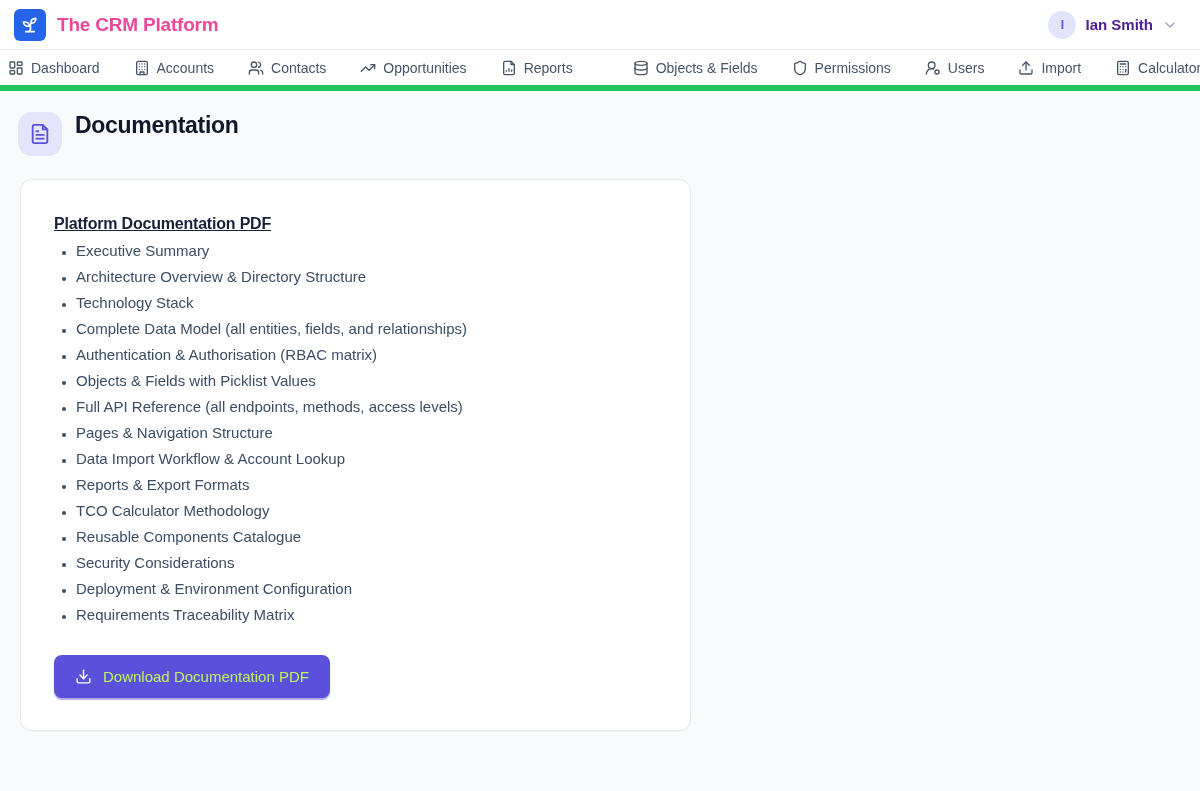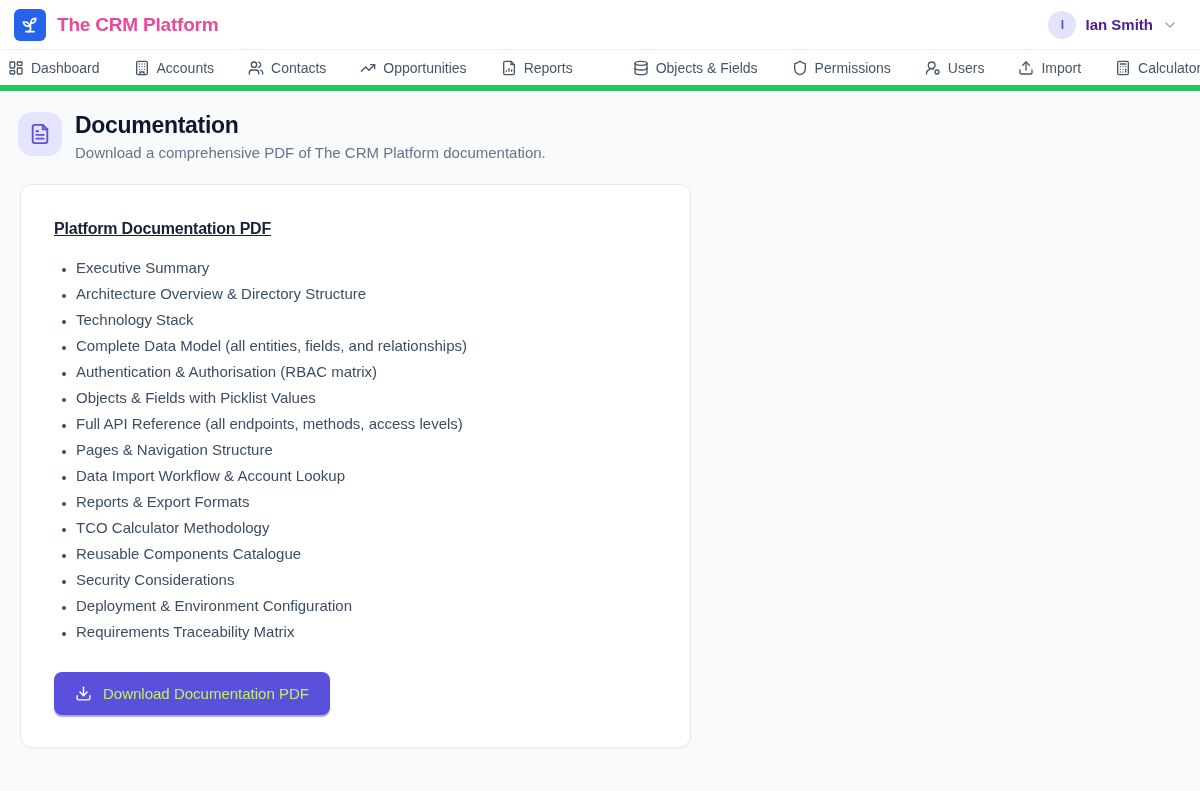--- a/index.html
+++ b/index.html
@@ -55,21 +55,21 @@
 
   
   .card {
     width: 671px; margin: 23px 0 0 20px;
     background: #ffffff; border: 1px solid #e7e9ed; border-radius: 12px;
     padding: 35px 33px 32px 33px;
     box-shadow: 0 1px 2px rgba(15,23,42,0.04);
   }
   .card-title { font-size: 16px; font-weight: 700; color: #16213a; letter-spacing: -0.2px; text-decoration: underline; }
   .card-intro { font-size: 15px; color: #45566e; margin-top: 18px; }
-  .doc-list { margin: 17px 0 0 0; padding-left: 22px; }
+  .doc-list { margin: 5px 0 0 0; padding-left: 22px; }
   .doc-list li {
     font-size: 15px; color: #3c4d64; line-height: 26px;
   }
   .doc-list li::marker { color: #3c4d64; font-size: 12px; }
 
   .download-btn {
     display: inline-flex; align-items: center; gap: 11px;
     margin-top: 27px; padding: 0 21px; height: 43px;
     background: #5a50db; color: #bef264; border: none; border-radius: 8px;
     font-family: inherit; font-size: 15px; font-weight: 500; cursor: pointer;
@@ -204,21 +204,20 @@
       <svg width="22" height="22" viewBox="0 0 24 24" fill="none" stroke="#5a50db" stroke-width="2" stroke-linecap="round" stroke-linejoin="round">
           <path d="M15 2H6a2 2 0 0 0-2 2v16a2 2 0 0 0 2 2h12a2 2 0 0 0 2-2V7Z"></path>
           <path d="M15 2v5h5"></path>
           <path d="M10 9H8"></path>
           <path d="M16 13H8"></path>
           <path d="M16 17H8"></path>
         </svg>
     </div>
     <div>
       <h1 class="page-title">Documentation</h1>
-      <p class="page-subtitle">Download a comprehensive PDF of The CRM Platform documentation.</p>
     </div>
   </div>
 
   <section class="card">
     <h2 class="card-title">Platform Documentation PDF</h2>
     <ul class="doc-list">
       <li>Executive Summary</li>
       <li>Architecture Overview &amp; Directory Structure</li>
       <li>Technology Stack</li>
       <li>Complete Data Model (all entities, fields, and relationships)</li>

